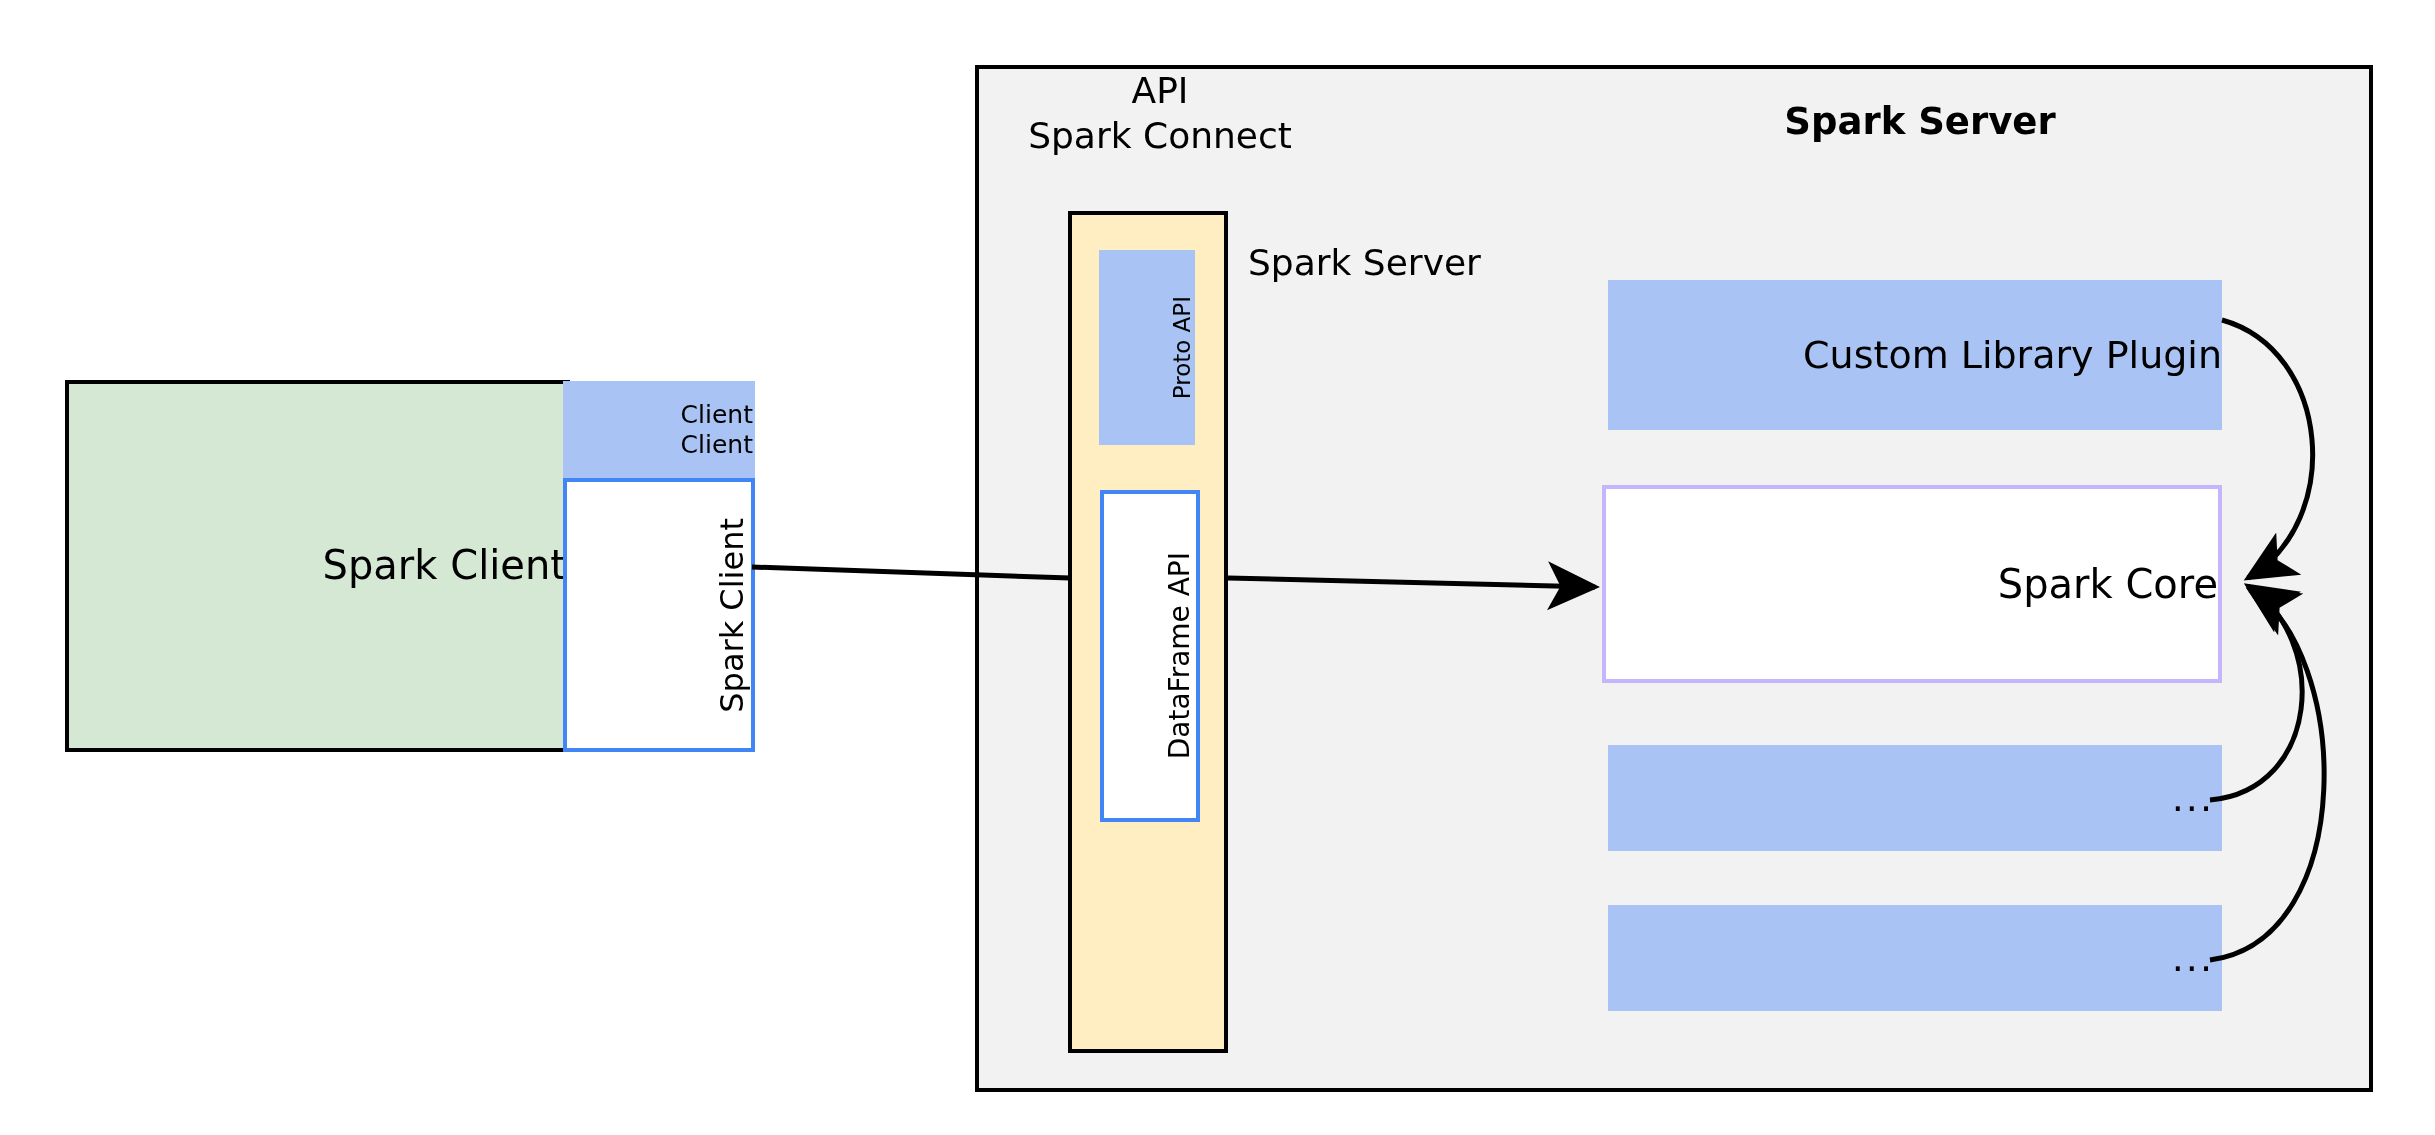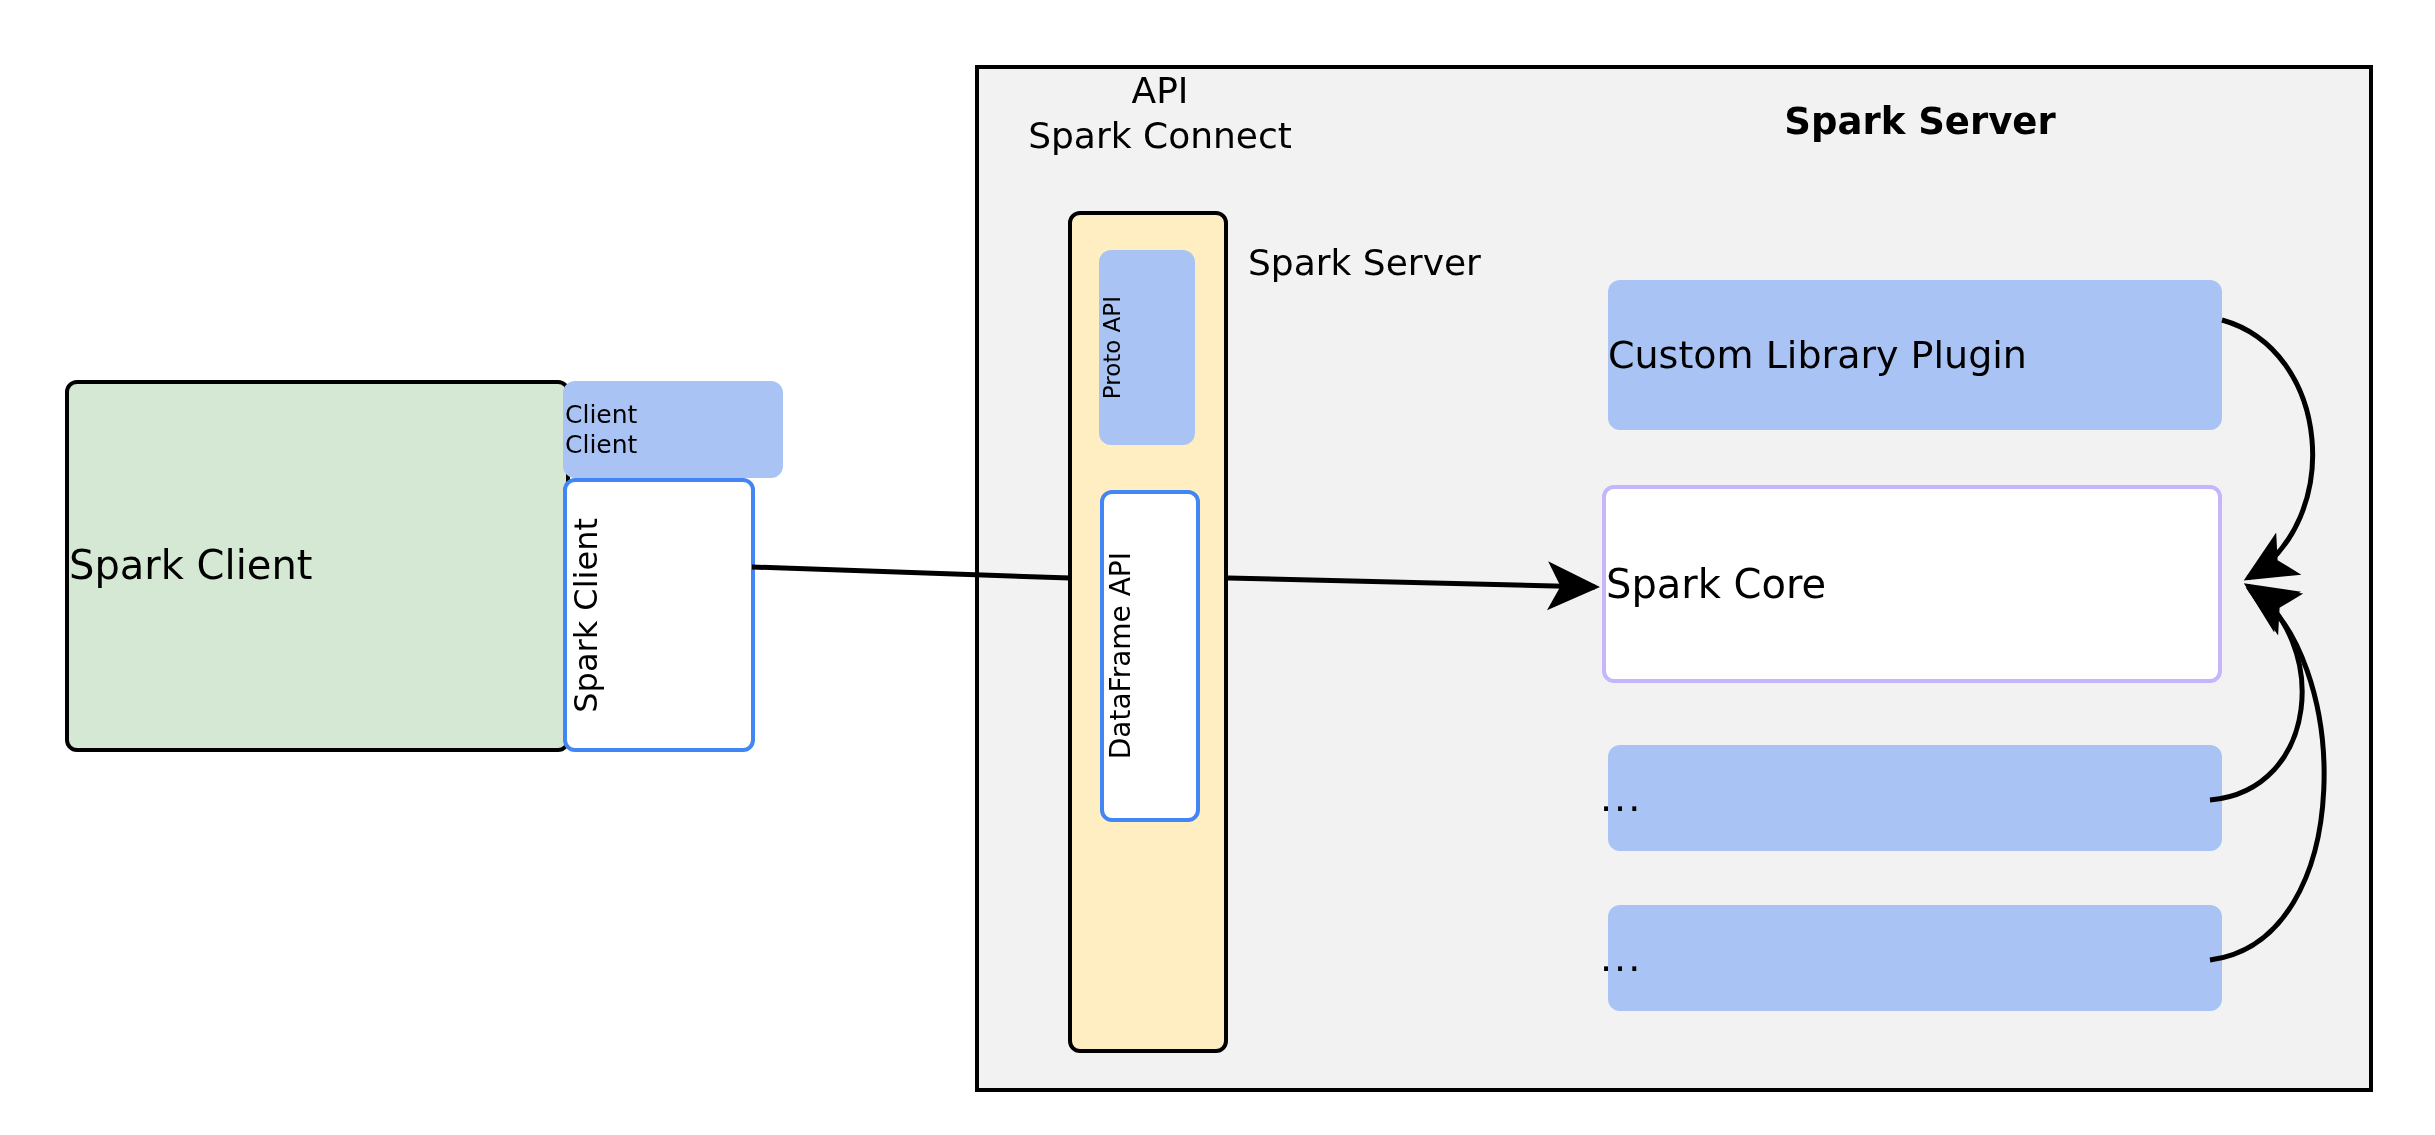--- a/index.html
+++ b/index.html
@@ -1,26 +1,26 @@
 <!DOCTYPE html>
 <html><head>
 <meta charset="utf-8">
 <style>
   html,body{margin:0;padding:0;background:#ffffff;}
   body{width:2435px;height:1135px;position:relative;overflow:hidden;
        font-family:"DejaVu Sans","Liberation Sans",sans-serif;color:#000000;}
   #stage{position:absolute;left:0;top:0;width:2435px;height:1135px;}
 
-  .box{position:absolute;box-sizing:border-box;display:flex;align-items:center;justify-content:flex-start;text-align:center;border-radius:12px;}
+  .box{position:absolute;box-sizing:border-box;display:flex;align-items:center;justify-content:flex-end;text-align:center;}
 
   
   #client-app{left:65px;top:380px;width:505px;height:372px;
     background:#d5e8d4;border:4px solid #000000;font-size:40px;line-height:1.18;}
 
-  #client-package{left:563px;top:381px;width:220px;height:97px;
+  #client-package{left:563px;top:381px;width:192px;height:97px;
     background:#a9c4f4;border:2px solid #a9c4f4;font-size:25px;line-height:1.2;}
 
   #spark-client{left:563px;top:478px;width:192px;height:274px;
     background:#ffffff;border:4px solid #4285f4;}
   #spark-client .vtext{writing-mode:vertical-rl;text-orientation:mixed;
     transform:rotate(180deg) ;font-size:32px;white-space:nowrap;}
 
   
   #server-panel{position:absolute;left:975px;top:65px;width:1398px;height:1027px;
     background:#f2f2f2;border:4px solid #000000;box-sizing:border-box;}

